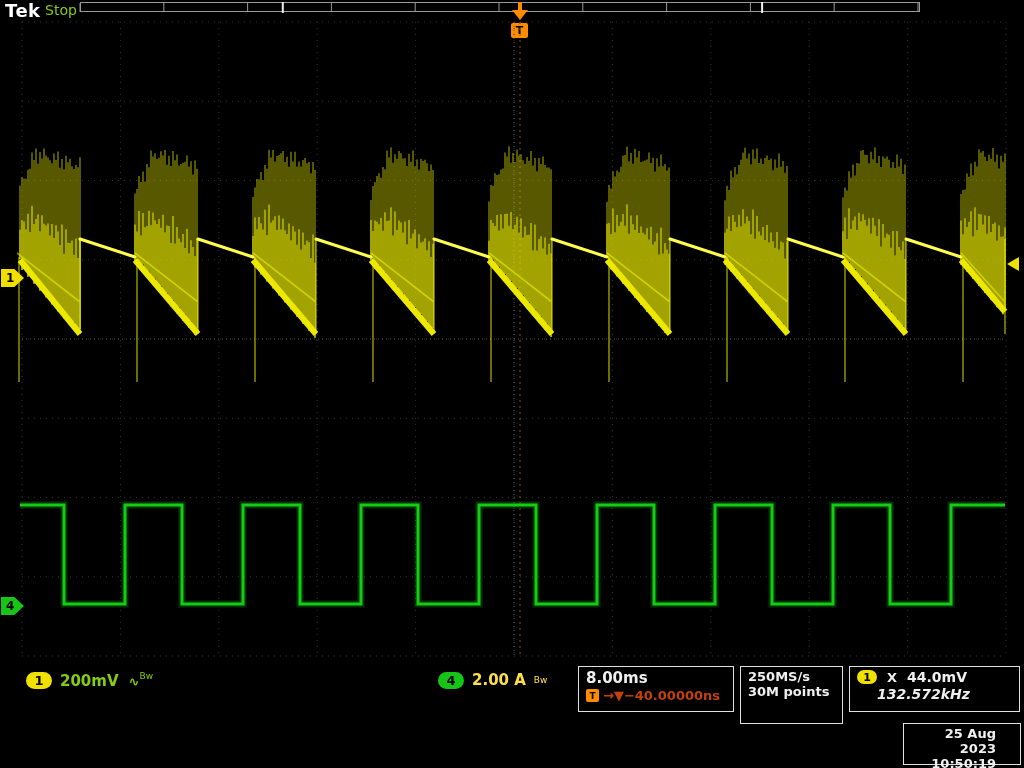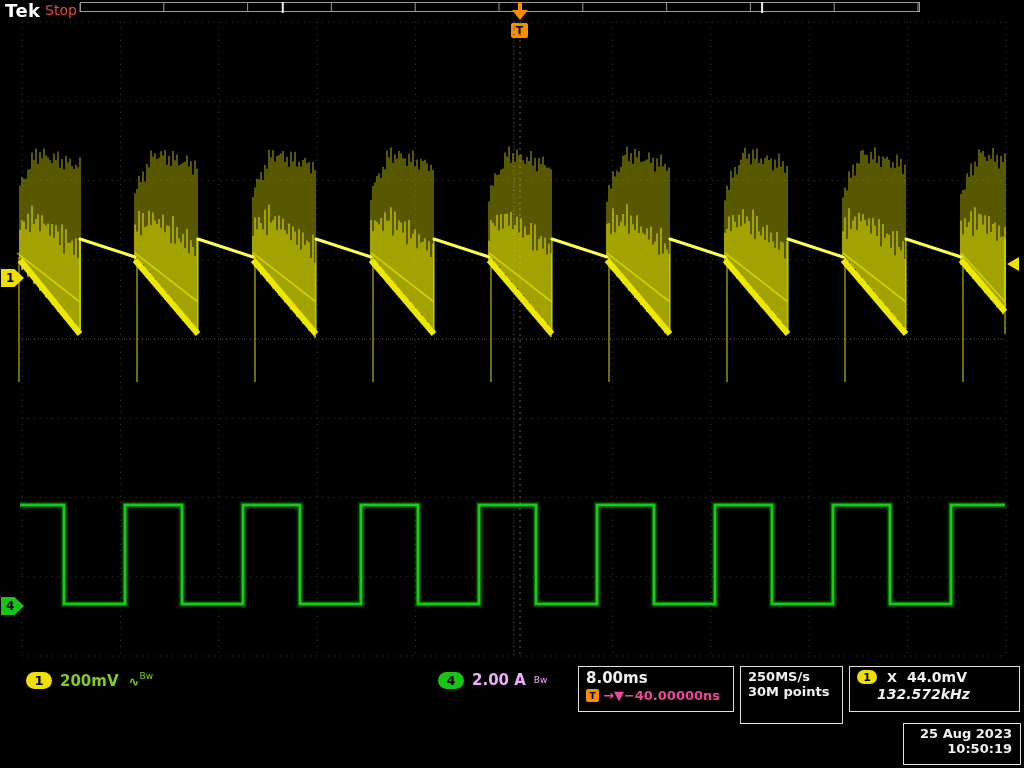--- a/index.html
+++ b/index.html
@@ -1,48 +1,48 @@
 <!DOCTYPE html>
 <html><head>
 <meta charset="utf-8">
 <style>
   html,body{margin:0;padding:0;background:#000;}
   .screen{position:relative;width:1024px;height:768px;background:#000;overflow:hidden;
           font-family:"DejaVu Sans",sans-serif;-webkit-font-smoothing:antialiased;}
   .abs{position:absolute;}
   .tek-logo{left:5px;top:0;color:#fff;font-size:18px;font-weight:bold;letter-spacing:.5px;}
-  .run-status{left:45px;top:2px;color:#ef4444;font-size:14px;}
+  .run-status{left:45px;top:2px;color:#84cc16;font-size:14px;}
   .acqbar{left:80px;top:2px;width:840px;height:10px;border:1px solid #9a9a9a;box-sizing:border-box;background:#000;}
   .trig-stem{left:518px;top:2px;width:4px;height:9px;background:#ff8c00;}
   .trig-head{left:512px;top:10px;width:16px;height:10px;background:#ff8c00;clip-path:polygon(0 0,100% 0,50% 100%);}
   .trig-tbox{left:511px;top:23px;width:17px;height:15px;background:#ff8c00;color:#000;font-size:11px;font-weight:bold;
              display:flex;align-items:center;justify-content:center;border-radius:2px;}
   svg#scope-svg{left:0;top:0;}
   .ch-marker{width:23px;height:18px;color:#000;font-weight:bold;font-size:12px;display:flex;align-items:center;
              padding-left:5px;box-sizing:border-box;clip-path:polygon(0 0,58% 0,100% 50%,58% 100%,0 100%);}
   #ch1-marker{left:1px;top:269px;background:#f0e000;}
   #ch4-marker{left:1px;top:597px;background:#16c516;}
   .level-arrow{left:1007px;top:257px;width:12px;height:14px;background:#f0e000;clip-path:polygon(100% 0,100% 100%,0 50%);}
   .readout-row{display:flex;align-items:center;gap:8px;}
   .badge{display:inline-flex;align-items:center;justify-content:center;background:#f0e000;color:#000;
          font-weight:bold;border-radius:9px;width:26px;height:17px;font-size:13px;}
   .badge.green{background:#16c516;}
   .badge.small{width:20px;height:14px;font-size:11px;border-radius:7px;}
   #ch1-readout{left:26px;top:671px;}
   #ch4-readout{left:438px;top:671px;}
-  .yel{color:#84cc16;} .grn{color:#f0abfc;} .wht{color:#f0f0f0;} .org{color:#ec4899;text-align:center;}
+  .yel{color:#84cc16;} .grn{color:#fde047;} .wht{color:#f0f0f0;} .org{color:#c2410c;text-align:center;}
   .b15{font-size:15px;font-weight:bold;} .b14{font-size:14px;font-weight:bold;}
   .b13{font-size:13px;font-weight:bold;}
   .sym-ac{font-size:13px;font-weight:bold;margin-left:2px;}
   .sym-bw{font-size:9px;font-weight:normal;vertical-align:top;}
   .box{border:1px solid #e0e0e0;border-radius:0;box-sizing:border-box;padding:2px 7px;background:#000;}
   #hbox{left:578px;top:666px;width:156px;height:46px;}
   #acqbox{left:740px;top:666px;width:103px;height:58px;}
   #trigbox{left:849px;top:666px;width:171px;height:46px;}
-  #datebox{left:903px;top:723px;width:118px;height:42px;text-align:right;padding-right:8px;}
+  #datebox{left:903px;top:723px;width:118px;height:42px;text-align:right;padding-right:24px;}
   .hrow2{display:flex;align-items:center;gap:4px;margin-top:1px;}
   .mini-t{display:inline-flex;align-items:center;justify-content:center;width:13px;height:13px;background:#ff8c00;
           color:#000;font-size:9px;font-weight:bold;border-radius:2px;}
   .trow1{display:flex;align-items:center;gap:10px;}
   .trow2{padding-left:20px;margin-top:1px;font-style:italic;}
 </style>
 </head>
 <body>
 
 <div class="screen">

